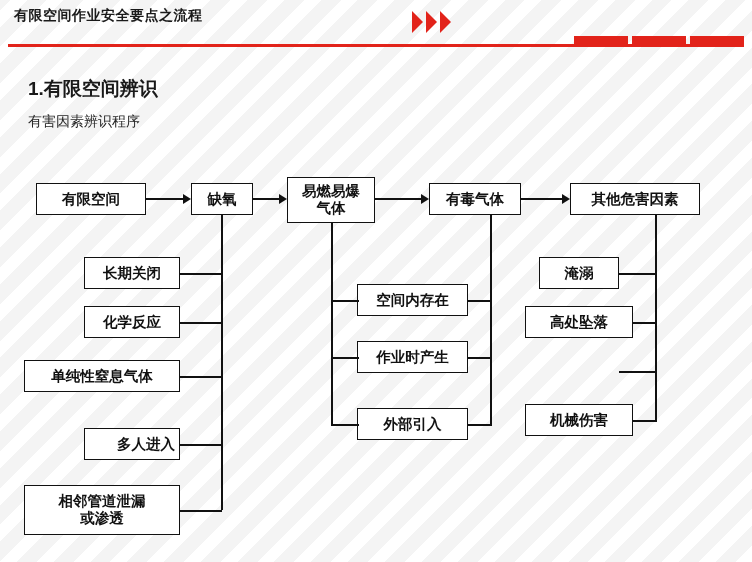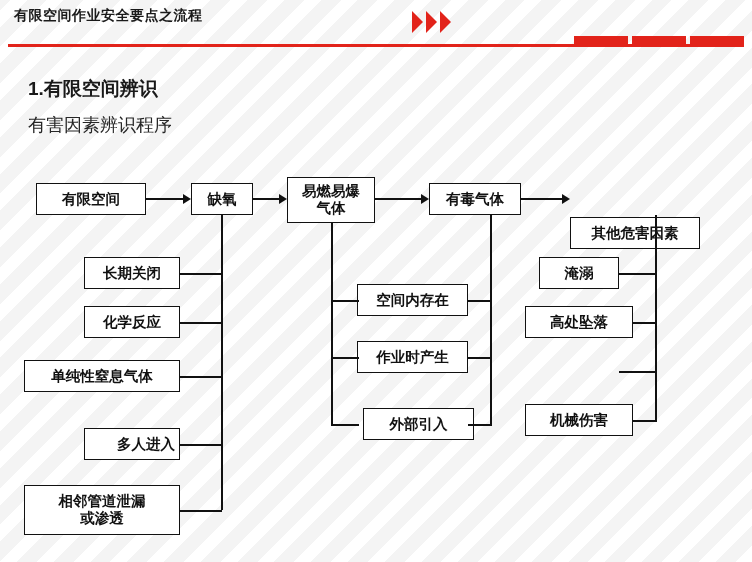--- a/index.html
+++ b/index.html
@@ -85,21 +85,21 @@
     left: 28px;
     top: 76px;
     font-size: 19px;
     font-weight: bold;
     color: #1a1a1a;
   }
   .section-sub {
     position: absolute;
     left: 28px;
     top: 113px;
-    font-size: 18px;
+    font-size: 14px;
     color: #262626;
   }
 
   
   .diagram {
     position: absolute;
     left: 0; top: 0;
     width: 752px;
     height: 562px;
   }
@@ -155,21 +155,21 @@
   <div class="section-title">1.有限空间辨识</div>
   <div class="section-sub">有害因素辨识程序</div>
 
   <div class="diagram">
 
     <div class="node" style="left:36px; top:183px; width:110px; height:32px;">有限空间</div>
     <div class="node" style="left:191px; top:183px; width:62px; height:32px;">缺氧</div>
     <div class="node" style="left:287px; top:177px; width:88px; height:46px;">易燃易爆
 气体</div>
     <div class="node" style="left:429px; top:183px; width:92px; height:32px;">有毒气体</div>
-    <div class="node" style="left:570px; top:183px; width:130px; height:32px;margin-top:34px;">其他危害因素</div>
+    <div class="node" style="left:570px; top:183px; width:130px; height:32px;">其他危害因素</div>
 
     <div class="conn h" style="left:146px; top:198px; width:37px;"></div>
     <div class="arrow" style="left:183px; top:194px;"></div>
 
     <div class="conn h" style="left:253px; top:198px; width:26px;"></div>
     <div class="arrow" style="left:279px; top:194px;"></div>
 
     <div class="conn h" style="left:375px; top:198px; width:46px;"></div>
     <div class="arrow" style="left:421px; top:194px;"></div>
 
@@ -185,21 +185,21 @@
 
     <div class="conn v" style="left:221px; top:215px; height:295px;"></div>
     <div class="conn h" style="left:180px; top:273px; width:42px;"></div>
     <div class="conn h" style="left:180px; top:322px; width:42px;"></div>
     <div class="conn h" style="left:180px; top:376px; width:42px;"></div>
     <div class="conn h" style="left:180px; top:444px; width:42px;"></div>
     <div class="conn h" style="left:180px; top:510px; width:42px;"></div>
 
     <div class="node" style="left:357px; top:284px; width:111px; height:32px;">空间内存在</div>
     <div class="node" style="left:357px; top:341px; width:111px; height:32px;">作业时产生</div>
-    <div class="node" style="left:357px; top:408px; width:111px; height:32px;margin-left:6px;">外部引入</div>
+    <div class="node" style="left:357px; top:408px; width:111px; height:32px;">外部引入</div>
 
     <div class="conn v" style="left:331px; top:223px; height:201px;"></div>
     <div class="conn h" style="left:331px; top:300px; width:28px;"></div>
     <div class="conn h" style="left:331px; top:357px; width:28px;"></div>
     <div class="conn h" style="left:331px; top:424px; width:28px;"></div>
 
     <div class="conn v" style="left:490px; top:215px; height:209px;"></div>
     <div class="conn h" style="left:468px; top:300px; width:24px;"></div>
     <div class="conn h" style="left:468px; top:357px; width:24px;"></div>
     <div class="conn h" style="left:468px; top:424px; width:24px;"></div>

